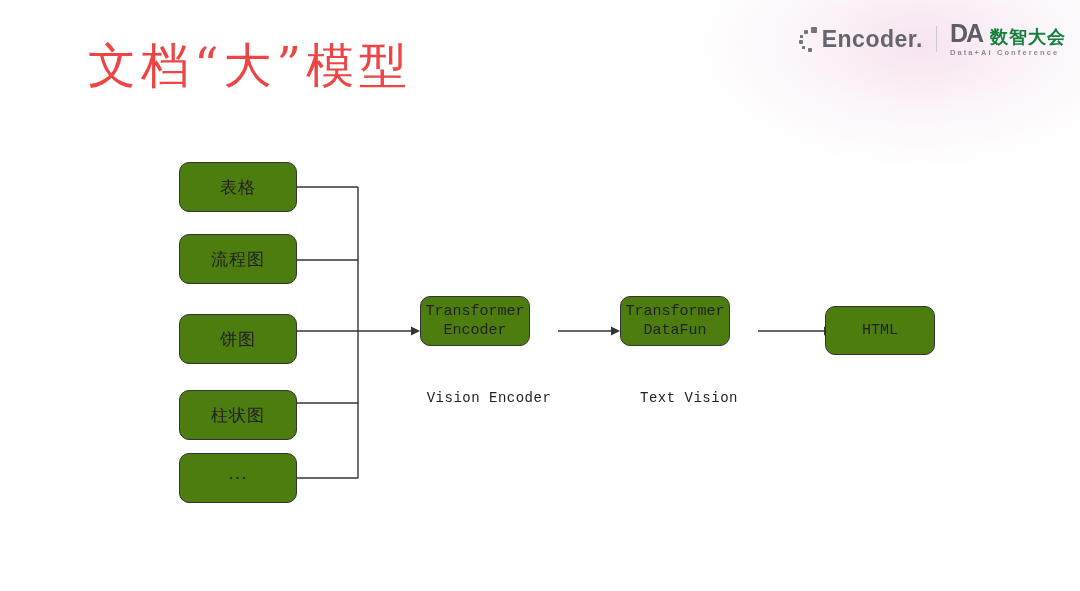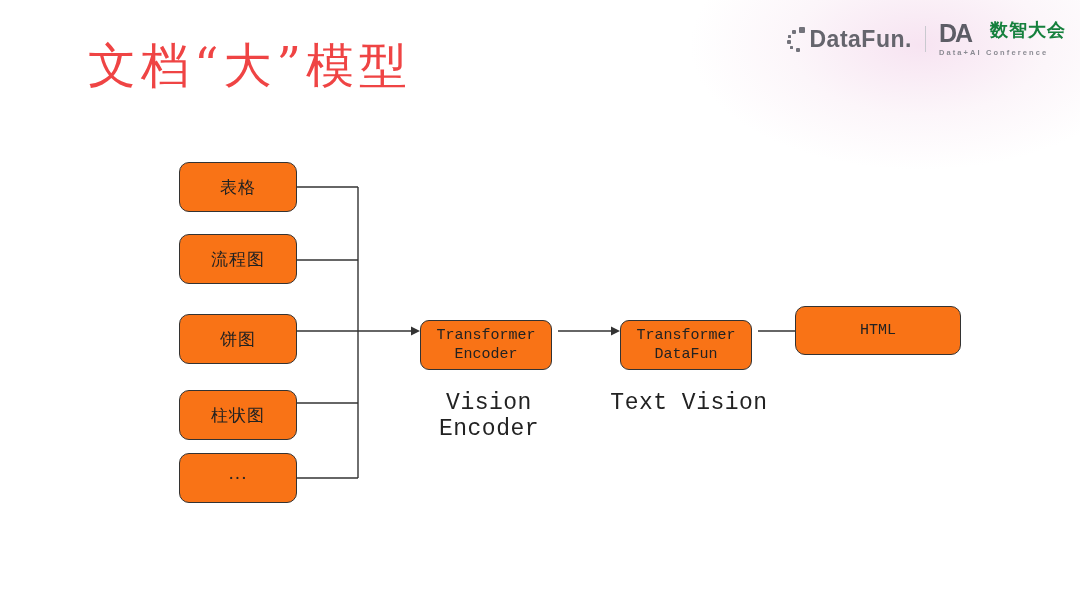--- a/index.html
+++ b/index.html
@@ -38,67 +38,67 @@
   .datafun-dots{display:block;}
   .datafun-text{
     font-family:"Liberation Sans", sans-serif;
     font-weight:bold;
     font-size:23px;
     color:#65656d;
     letter-spacing:0.5px;
   }
   .logo-divider{width:1px;height:26px;background:#c9c9cf;}
   .da-logo{display:flex;flex-direction:column;align-items:flex-start;line-height:1;}
-  .da-row{display:flex;align-items:flex-start;gap:19px;}
+  .da-row{display:flex;align-items:flex-end;gap:8px;}
   .da-abbr{
     font-family:"Liberation Sans", sans-serif;
     font-weight:bold;font-size:25px;color:#5d5d66;letter-spacing:-2px;
   }
   .da-name{
     font-family:Liberation Serif, serif;
     font-weight:bold;font-size:18px;color:#15803d;letter-spacing:1px;
   }
   .da-sub{
     margin-top:3px;
     font-family:"Liberation Sans", sans-serif;
     font-size:7.5px;color:#8b8b93;letter-spacing:2.1px;font-weight:bold;
   }
   
   .wires{position:absolute;left:0;top:0;pointer-events:none;}
   .node{
     position:absolute;
     box-sizing:border-box;
     border:1.5px solid #333333;
     border-radius:10px;
-    background:#f97316;
+    background:#4d7c0f;
     display:flex;flex-direction:column;
     align-items:center;justify-content:center;
     color:#222222;
   }
   .src-box{
     left:179px;width:118px;height:50px;
     font-size:17px;letter-spacing:1px;
     font-family:"DejaVu Serif", serif;
   }
   .proc-box{
-    width:132px;height:50px;top:320px;
+    width:110px;height:50px;top:296px;
     font-family:"Liberation Mono", monospace;
-    font-size:15px;line-height:1.3;border-radius:9px;
+    font-size:15px;line-height:1.3;
   }
   .out-box{
-    left:795px;width:166px;height:49px;top:306px;
+    left:825px;width:110px;height:49px;top:306px;
     font-family:"Liberation Mono", monospace;
     font-size:15px;
   }
   .caption{
     position:absolute;
     top:390px;width:158px;
     text-align:center;
     font-family:"Liberation Mono", monospace;
-    font-size:23px;color:#222222;
+    font-size:14px;color:#222222;
     letter-spacing:0.5px;
   }
 </style>
 </head>
 <body>
 
 <div class="slide">
 
   <div class="bg-glow"></div>
 
@@ -109,21 +109,21 @@
       <svg class="datafun-dots" width="20" height="26" viewBox="0 0 20 26">
         <g fill="#73737b">
           <rect x="12" y="1" width="6" height="6" rx="1"></rect>
           <rect x="5" y="4" width="4" height="4" rx="1"></rect>
           <rect x="1" y="9" width="3" height="3" rx="0.5"></rect>
           <rect x="0" y="14" width="4" height="4" rx="1"></rect>
           <rect x="3" y="20" width="3" height="3" rx="0.5"></rect>
           <rect x="9" y="22" width="4" height="4" rx="1"></rect>
         </g>
       </svg>
-      <span class="datafun-text">DataFun.</span>
+      <span class="datafun-text">Encoder.</span>
     </div>
     <div class="logo-divider"></div>
     <div class="da-logo">
       <div class="da-row">
         <span class="da-abbr">DA</span>
         <span class="da-name">数智大会</span>
       </div>
       <div class="da-sub">Data+AI Conference</div>
     </div>
   </div>

